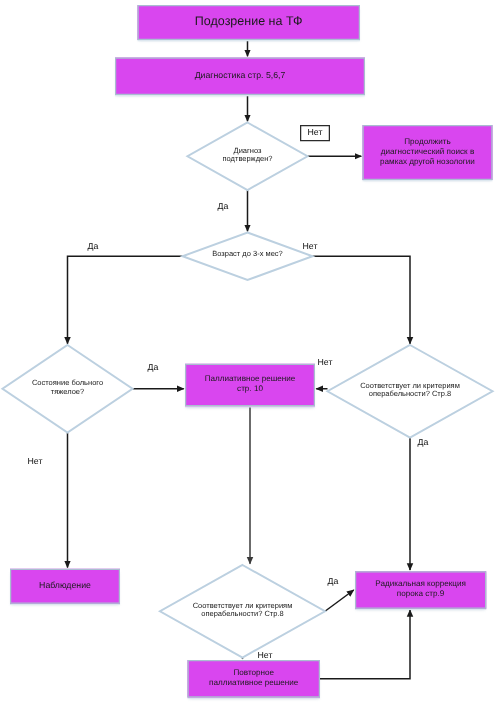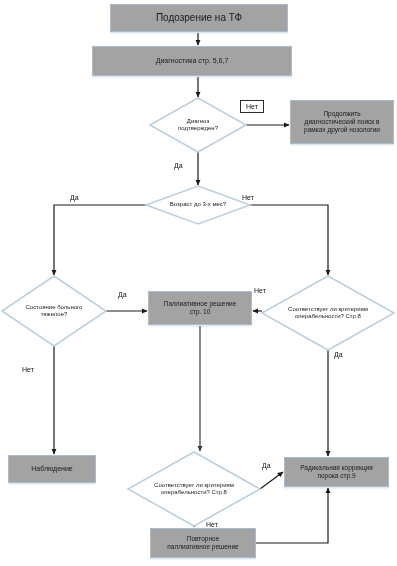--- a/index.html
+++ b/index.html
@@ -27,21 +27,21 @@
     position: absolute;
     box-sizing: border-box;
     display: flex;
     align-items: center;
     justify-content: center;
     text-align: center;
     color: #1a1a1a;
     line-height: 1.22;
   }
   .box {
-    background: #a3a3a3;
+    background: #d946ef;
     border: 1px solid #a9bdd0;
     box-shadow: 0 1px 0 0 #dde7ef, 0 2px 2px -1px rgba(120,150,175,0.35);
   }
   .box .txt {
     padding: 0 4px;
     white-space: pre-line;
   }
   .diamond-wrap {
     position: absolute;
   }

